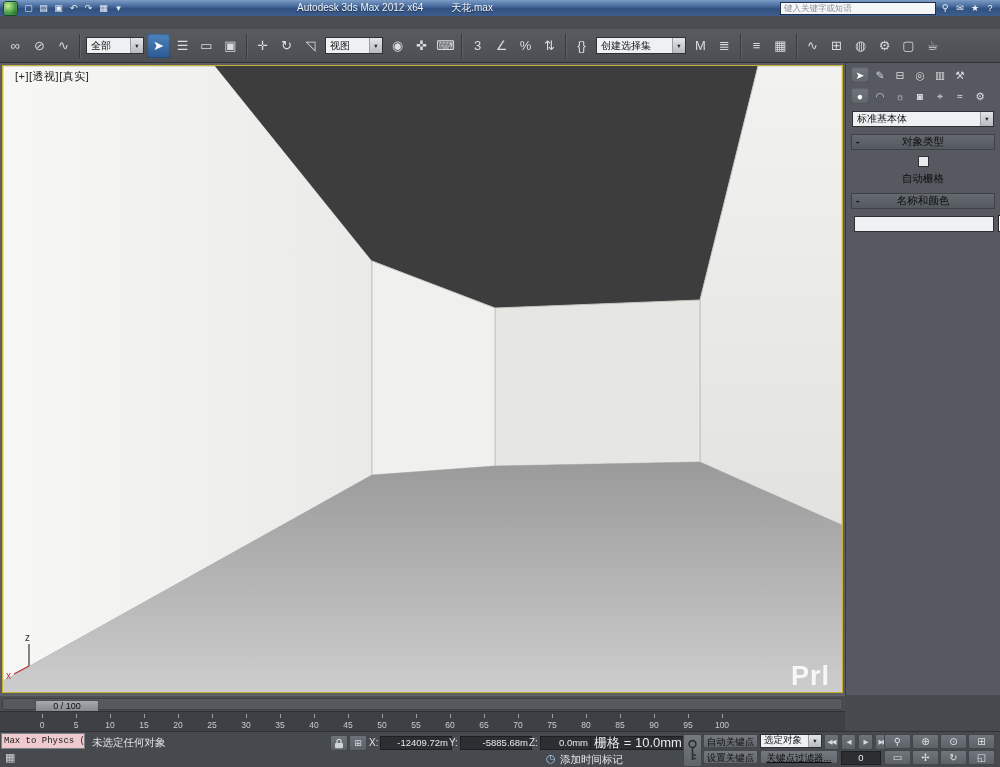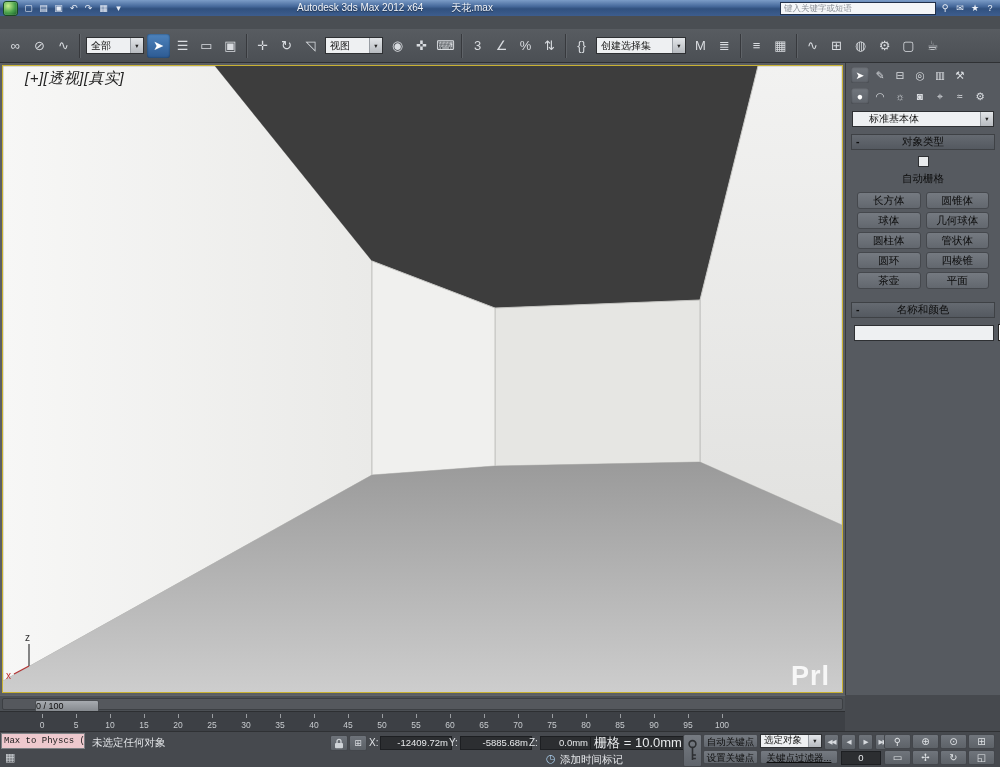--- a/index.html
+++ b/index.html
@@ -42,33 +42,33 @@
     font-size:10px;color:#141414;padding-left:4px;flex:none;margin:0 2px;box-sizing:border-box;}
   .tdlabel{flex:1;white-space:nowrap;overflow:hidden;}
   .tdarr{width:12px;height:100%;margin-left:2px;background:linear-gradient(#e2e5e8,#b7bbc0);
     border-left:1px solid #989da3;display:flex;align-items:center;justify-content:center;
     font-size:6.5px;color:#222;flex:none;}
 
   
   .viewport{position:absolute;left:0;top:63px;width:845px;height:632px;background:#5c5f63;}
   .vp{position:absolute;left:2px;top:2px;right:2px;bottom:2px;border:1px solid #c9b232;overflow:hidden;background:#9a9a9a;}
   .vp svg{position:absolute;left:0;top:0;width:100%;height:100%;display:block;}
-  .vplabel{position:absolute;left:22px;top:3px;font-size:15px;color:#232323;letter-spacing:.5px;font-style:italic;}
+  .vplabel{position:absolute;left:12px;top:3px;font-size:11px;color:#232323;letter-spacing:.5px;}
   .watermark{position:absolute;right:12px;bottom:0px;font-size:27px;font-weight:bold;
     color:rgba(255,255,255,.85);letter-spacing:1px;}
 
   
   .cpanel{position:absolute;left:845px;top:63px;width:155px;height:632px;background:#565a60;
     border-left:1px solid #393b3f;box-sizing:border-box;}
   .cp-tabs,.cp-cats{display:flex;gap:2px;padding:4px 5px 1px;}
   .cptab,.cpcat{width:18px;height:16px;line-height:16px;text-align:center;font-size:10.5px;
     color:#dbdee2;border-radius:2px;}
   .cptab.active,.cpcat.active{background:linear-gradient(#72777e,#5f646b);box-shadow:inset 0 0 2px #2e3033;color:#fff;}
   .cp-drop{height:16px;background:#eef0f2;border:1px solid #2e3033;display:flex;align-items:center;
-    font-size:10px;color:#141414;padding-left:16px;margin:6px 6px 4px;box-sizing:border-box;}
+    font-size:10px;color:#141414;padding-left:4px;margin:6px 6px 4px;box-sizing:border-box;}
   .rollout{margin:7px 5px 0;}
   .rollout-h{height:14px;background:linear-gradient(#656a71,#545960);border:1px solid #3e4145;
     font-size:10.5px;color:#0d0d0d;display:flex;align-items:center;justify-content:center;position:relative;}
   .rminus{position:absolute;left:4px;top:0;font-weight:bold;}
   .autogrid{display:flex;align-items:center;justify-content:center;gap:5px;margin:6px 0 4px;
     font-size:10.5px;color:#0d0d0d;flex-direction:column;}
   .cbx{width:9px;height:9px;background:#e8eaec;border:1px solid #2e3033;display:inline-block;}
   .btn-grid{display:grid;grid-template-columns:1fr 1fr;gap:3px 5px;padding:2px 6px 6px;}
   .pbtn{height:15px;background:linear-gradient(#757a81,#62676e);border:1px solid #45484d;border-radius:3px;
     font-size:10.5px;color:#0b0b0b;display:flex;align-items:center;justify-content:center;white-space:nowrap;}
@@ -77,21 +77,21 @@
     font-family:inherit;color:#222;}
   .swatch{width:15px;height:15px;background:#fdfdfd;border:1px solid #222;flex:none;}
 
   
   .slider-row{position:absolute;left:0;top:695px;width:845px;height:16px;background:#4b4f54;
     border-top:1px solid #606469;}
   .slider-track{position:absolute;left:2px;top:2px;right:2px;bottom:2px;background:#55585d;
     border:1px solid #3c3f43;border-radius:2px;}
   .slider-handle{position:absolute;left:32px;top:1px;width:62px;height:11px;
     background:linear-gradient(#a7abb0,#83878c);border:1px solid #4c4f53;border-radius:2px;
-    font-size:9px;color:#101010;line-height:11px;}
+    font-size:9px;color:#101010;text-align:center;line-height:11px;}
   .ruler-row{position:absolute;left:0;top:711px;width:845px;height:20px;background:#3d4045;
     border-top:1px solid #2d2f32;}
   .ticks{position:absolute;left:34px;top:0;width:696px;height:100%;display:flex;justify-content:space-between;}
   .tick{position:relative;width:16px;text-align:center;font-size:8.5px;color:#c8cbcf;padding-top:8px;}
   .tick::before{content:"";position:absolute;left:50%;top:2px;width:1px;height:4px;background:#9a9da1;}
   .br-fill{position:absolute;left:845px;top:695px;width:155px;height:36px;background:#46494e;}
 
   
   .statusbar{position:absolute;left:0;top:731px;width:1000px;height:36px;background:#46494e;
     border-top:1px solid #2f3134;font-size:10.5px;color:#e3e5e8;}
@@ -272,33 +272,20 @@
     </div>
     <div class="rollout">
       <div class="rollout-h">
         <span class="rminus">-</span>
         <span>对象类型</span>
       </div>
       <div class="autogrid">
         <span class="cbx"></span>
         <span>自动栅格</span>
       </div>
-      <div class="btn-grid">
-
-      <div class="pbtn">长方体</div>
-          <div class="pbtn">圆锥体</div>
-          <div class="pbtn">球体</div>
-          <div class="pbtn">几何球体</div>
-          <div class="pbtn">圆柱体</div>
-          <div class="pbtn">管状体</div>
-          <div class="pbtn">圆环</div>
-          <div class="pbtn">四棱锥</div>
-          <div class="pbtn">茶壶</div>
-          <div class="pbtn">平面</div>
-        </div>
     </div>
     <div class="rollout">
       <div class="rollout-h">
         <span class="rminus">-</span>
         <span>名称和颜色</span>
       </div>
       <div class="nc">
         <input class="namefield" value="" style="">
         <span class="swatch"></span>
       </div>

